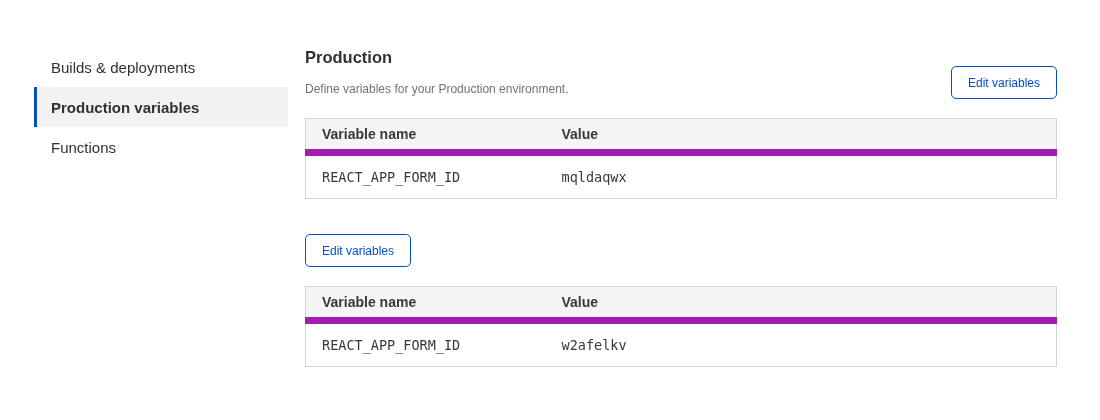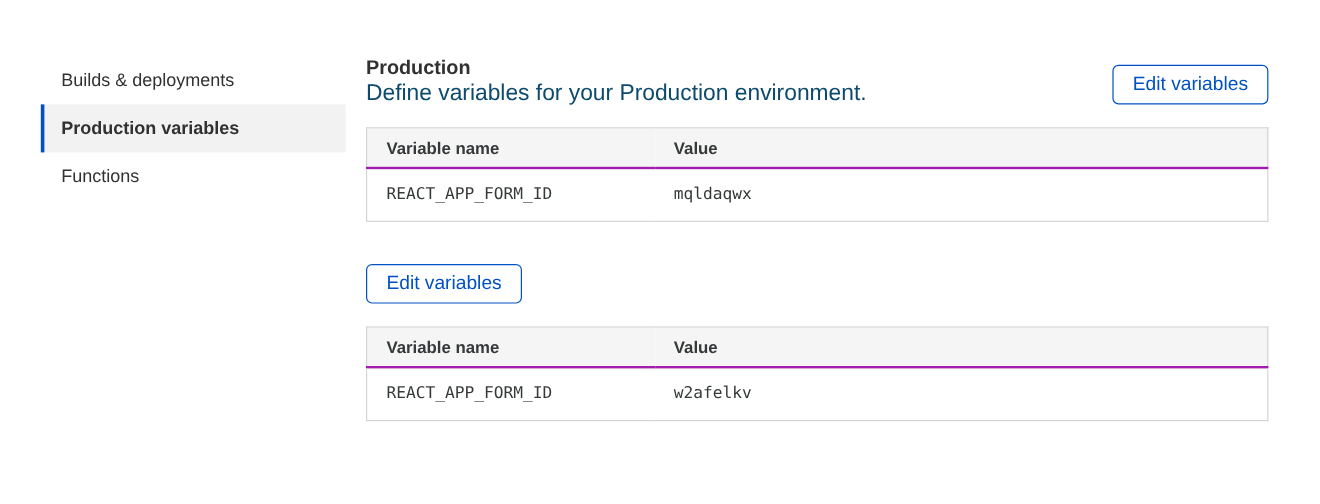--- a/index.html
+++ b/index.html
@@ -44,45 +44,46 @@
     justify-content: space-between;
     align-items: flex-end;
   }
   .section-title {
     font-size: 16.5px;
     font-weight: 700;
     color: #313131;
     line-height: 22px;
   }
   .section-desc {
-    font-size: 19px;
-    color: #0c4a6e;
+    margin-top: 12px;
+    font-size: 12px;
+    color: #737373;
     line-height: 19px;
   }
   .edit-btn {
     background: #ffffff;
     border: 1px solid #0051c3;
     color: #0051c3;
     font-family: "Liberation Sans", sans-serif;
-    font-size: 16px;
+    font-size: 12px;
     height: 33px;
     padding: 0 16px;
     border-radius: 5px;
     cursor: pointer;
     white-space: nowrap;
   }
   .env-table {
     margin-top: 19px;
     width: 100%;
     border-collapse: collapse;
     border: 1px solid #d5d5d5;
   }
   .env-table thead th {
     background: #f5f5f5;
-    border-bottom: 2px solid #a21caf;
+    border-bottom: 7px solid #a21caf;
     text-align: left;
     font-size: 14px;
     font-weight: 700;
     color: #36393a;
     padding: 7px 16px;
     height: 33px;
   }
   .env-table thead th:first-child { width: 240px; }
   .env-table tbody td {
     background: #ffffff;

